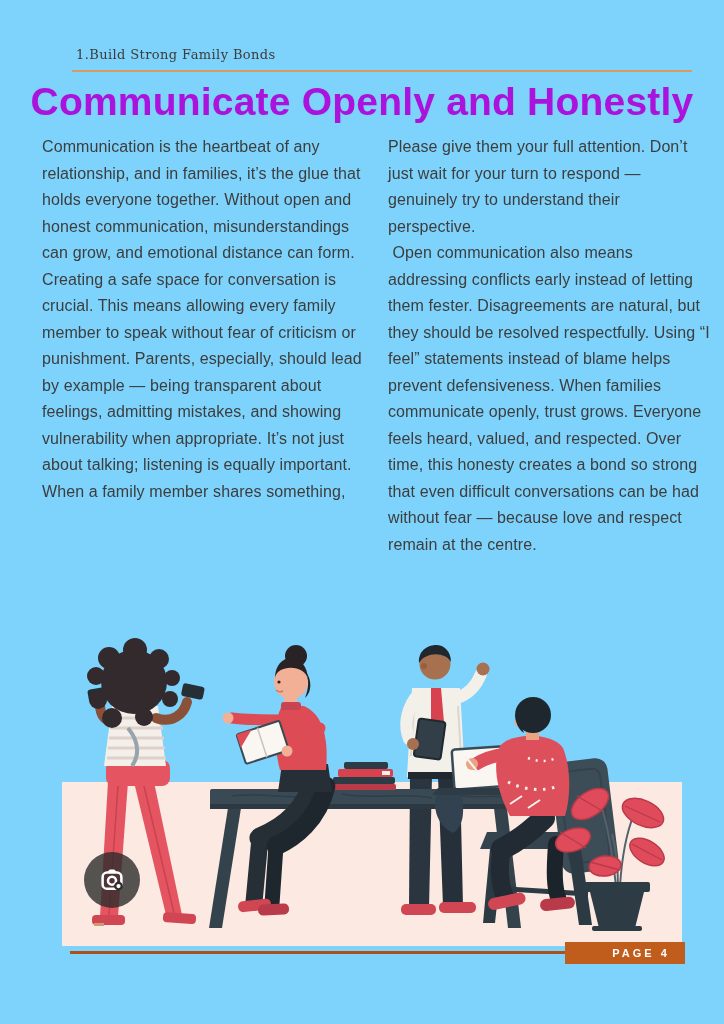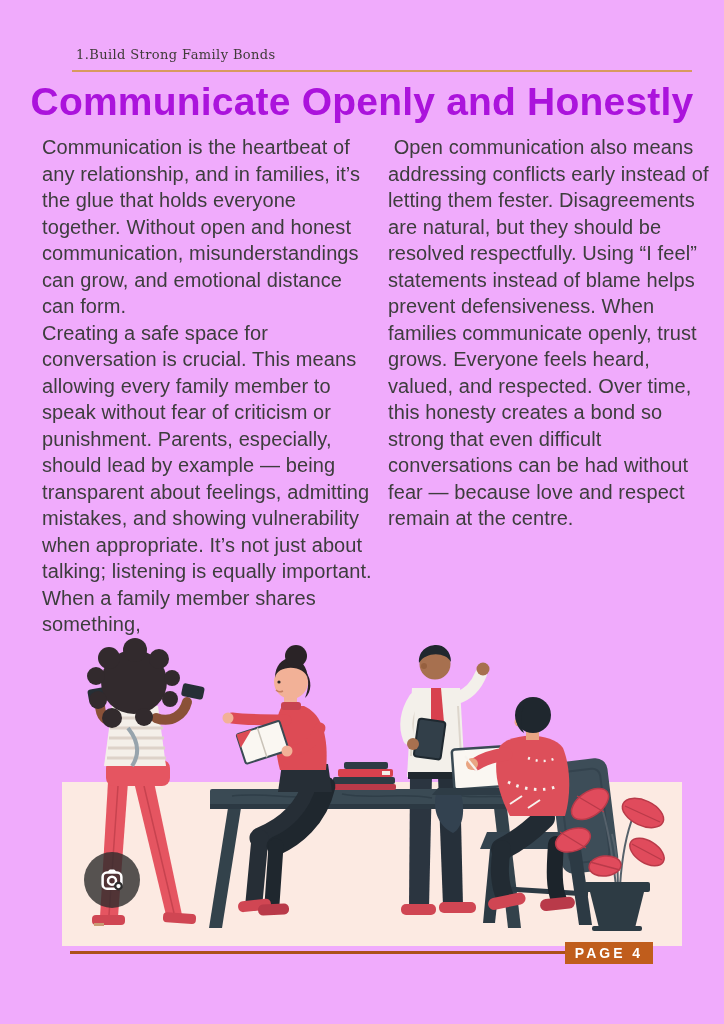--- a/index.html
+++ b/index.html
@@ -1,65 +1,66 @@
 <!DOCTYPE html>
 <html><head>
 <meta charset="utf-8">
 <style>
   html,body { margin:0; padding:0; background:#ffffff; }
   .page {
-    position:relative; width:724px; height:1024px; background:#f0abfc;
+    position:relative; width:724px; height:1024px; background:#7dd3fc;
     overflow:hidden; font-family:"Liberation Sans", sans-serif;
   }
   .crumb {
     position:absolute; left:76px; top:47px;
     font-family:"DejaVu Serif", serif; font-size:13px; letter-spacing:0.4px;
     color:#3f3b38;
   }
   .header-rule { position:absolute; left:72px; top:70px; width:620px; height:2px; background:#d89a5e; }
   .title {
     position:absolute; left:0; top:80px; width:100%; text-align:center;
     font-size:39px; font-weight:bold; color:#ab13dc; letter-spacing:0.2px; margin:0;
   }
   .col {
-    position:absolute; top:134px; font-size:20px; line-height:26.5px;
+    position:absolute; top:134px; font-size:16px; line-height:26.5px;
     color:#3d3d3d; letter-spacing:0.1px;
   }
   .col p { margin:0; white-space:pre-wrap; }
   .col.left  { left:42px;  width:334px; }
   .col.right { left:388px; width:322px; }
   .illustration { position:absolute; left:32px; top:636px; width:660px; height:322px; }
   .lens-btn {
     position:absolute; left:84px; top:852px; width:56px; height:56px;
     border-radius:50%; background:rgba(44,44,44,0.8); border:none; padding:0;
     display:flex; align-items:center; justify-content:center; cursor:pointer;
   }
   .footer-rule { position:absolute; left:70px; top:951px; width:495px; height:3px; background:#ad5019; }
   .page-badge {
     position:absolute; left:565px; top:942px; width:88px; height:22px;
-    background:#c05d1c; color:#ffffff; font-size:14px; letter-spacing:3px;
-    text-align:center; line-height:23px; font-weight:bold;
+    background:#c05d1c; color:#ffffff; font-size:11px; letter-spacing:3px;
+    text-align:center; line-height:23px; font-weight:bold;padding-left:32px;
   }
 </style>
 </head>
 <body>
 
 <div class="page">
 
   <div class="crumb">1.Build Strong Family Bonds</div>
   <div class="header-rule"></div>
 
   <h1 class="title">Communicate Openly and Honestly</h1>
 
   <div class="col left">
     <p>Communication is the heartbeat of any relationship, and in families, it’s the glue that holds everyone together. Without open and honest communication, misunderstandings can grow, and emotional distance can form.</p>
     <p>Creating a safe space for conversation is crucial. This means allowing every family member to speak without fear of criticism or punishment. Parents, especially, should lead by example — being transparent about feelings, admitting mistakes, and showing vulnerability when appropriate. It’s not just about talking; listening is equally important. When a family member shares something,</p>
   </div>
 
   <div class="col right">
+    <p>Please give them your full attention. Don’t just wait for your turn to respond — genuinely try to understand their perspective.</p>
     <p> Open communication also means addressing conflicts early instead of letting them fester. Disagreements are natural, but they should be resolved respectfully. Using “I feel” statements instead of blame helps prevent defensiveness. When families communicate openly, trust grows. Everyone feels heard, valued, and respected. Over time, this honesty creates a bond so strong that even difficult conversations can be had without fear — because love and respect remain at the centre.</p>
   </div>
 
   <div class="illustration">
     <svg width="660" height="322" viewBox="0 0 660 322" xmlns="http://www.w3.org/2000/svg">
 
       <rect x="30" y="146" width="620" height="164" fill="#fceae2"></rect>
 
       <g>
         <polygon points="378,140 400,140 397,272 377,272" fill="#2b3540"></polygon>

